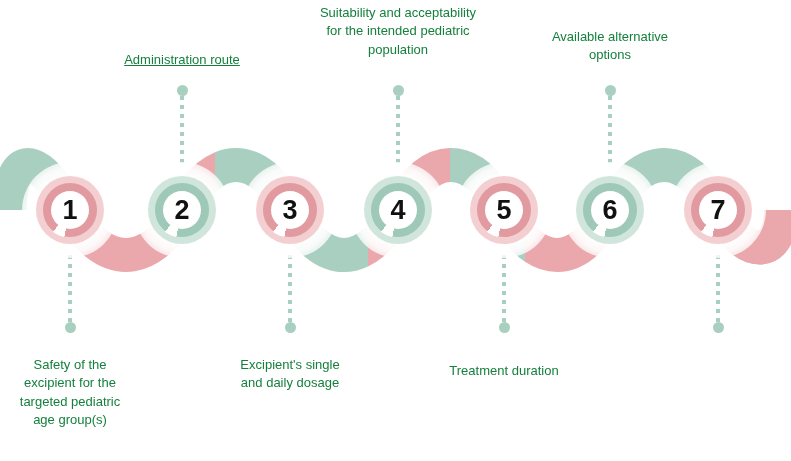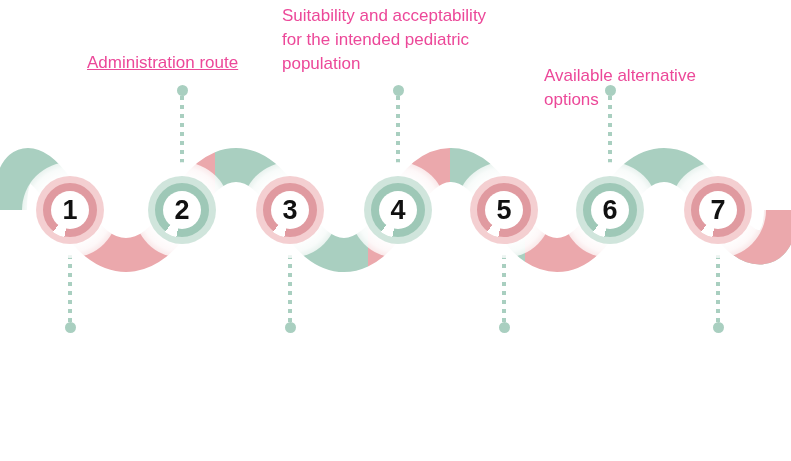--- a/index.html
+++ b/index.html
@@ -140,22 +140,23 @@
     font-size: 27px;
     font-weight: 700;
     color: #111111;
     line-height: 1;
     letter-spacing: 0.2px;
   }
 
   
   .step-label {
     position: absolute;
-    color: #ec4899;
-    font-size: 17px;
+    text-align: center;
+    color: #15803d;
+    font-size: 13px;
     line-height: 1.42;
     white-space: pre-line;
   }
 </style>
 </head>
 <body>
 
 <div id="infographic">
 
   <svg class="wave-layer" viewBox="0 0 791 461" width="791" height="461" xmlns="http://www.w3.org/2000/svg">
@@ -312,26 +313,33 @@
 
   <div class="step-node" style="left:718px; top:210px;">
     <div class="halo"></div>
     <div class="ring-outer" style="background:#eba8ac;"></div>
     <div class="ring-inner" style="border-color:#e09aa0;"></div>
     <div class="ring-gap"></div>
     <div class="node-core"></div>
     <span class="node-num">7</span>
   </div>
 
+  <div class="step-label" style="left:6px; top:356px; width:128px;">Safety of the
+excipient for the
+targeted pediatric
+age group(s)</div>
 
   <div class="step-label" style="left:87px; top:51px; width:190px;text-decoration:underline;">Administration route</div>
 
+  <div class="step-label" style="left:209px; top:356px; width:162px;">Excipient's single
+and daily dosage</div>
 
   <div class="step-label" style="left:282px; top:4px; width:232px;">Suitability and acceptability
 for the intended pediatric
 population</div>
 
-
-  <div class="step-label" style="left:544px; top:28px; width:184px;margin-top:36px;">Available alternative
+  <div class="step-label" style="left:415px; top:362px; width:178px;">Treatment duration</div>
+
+  <div class="step-label" style="left:518px; top:28px; width:184px;">Available alternative
 options</div>
 
 
 </div>
 
 </body></html>

